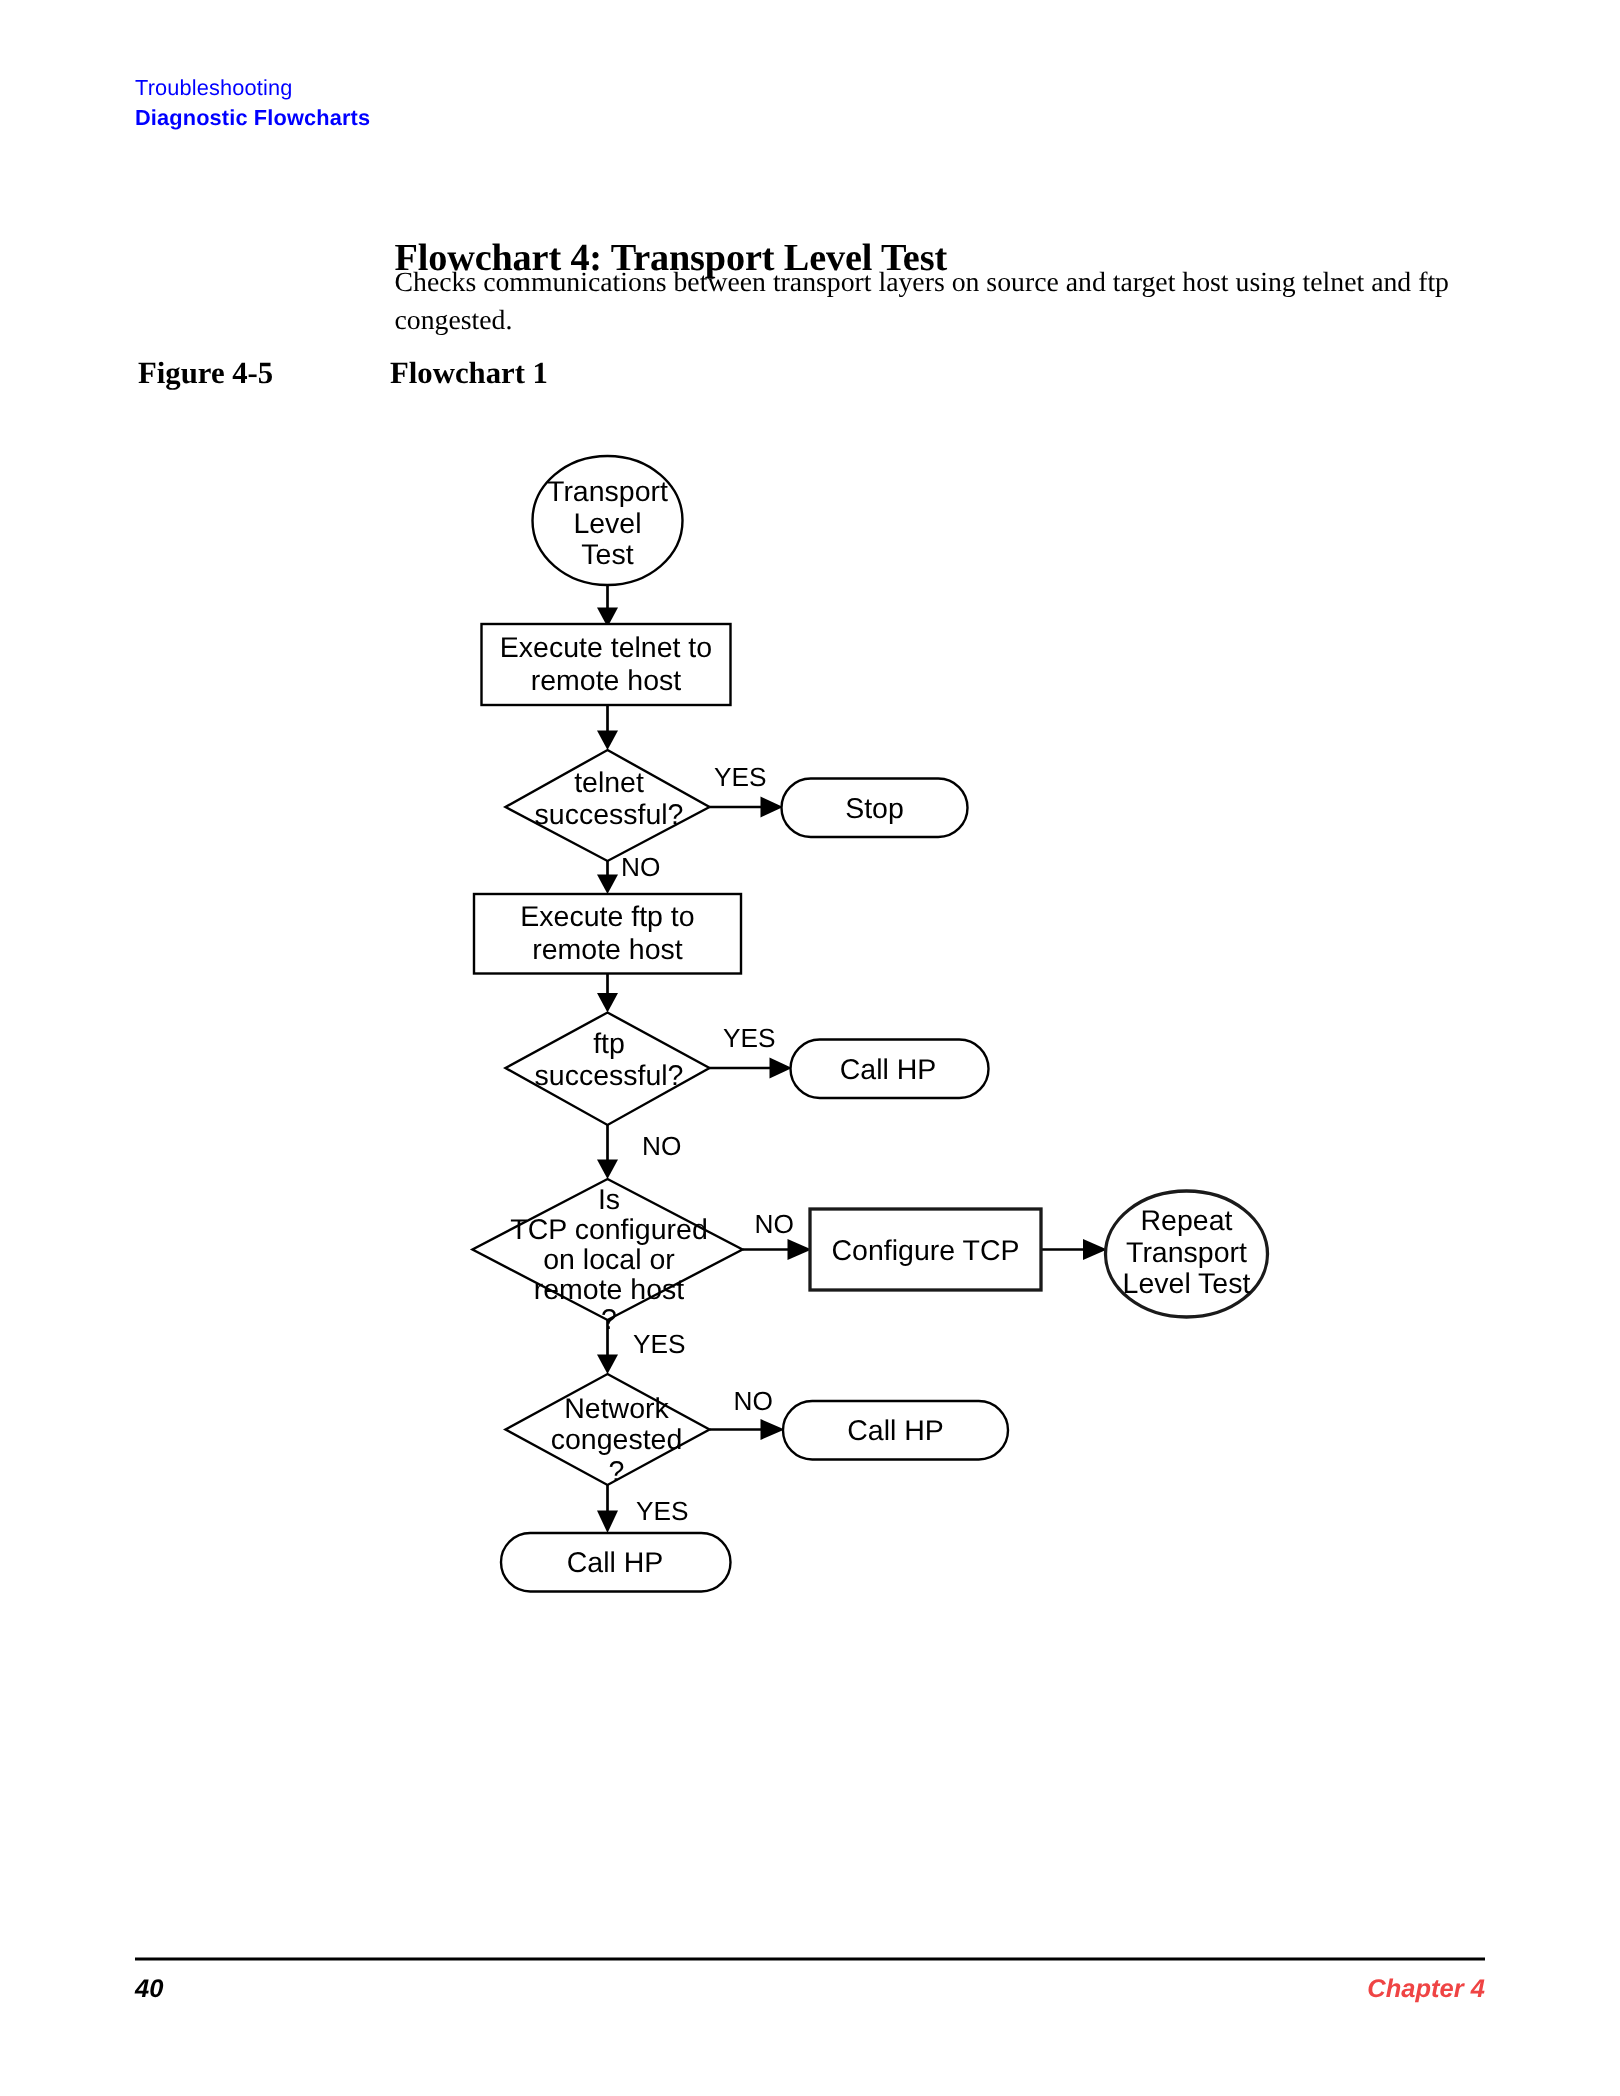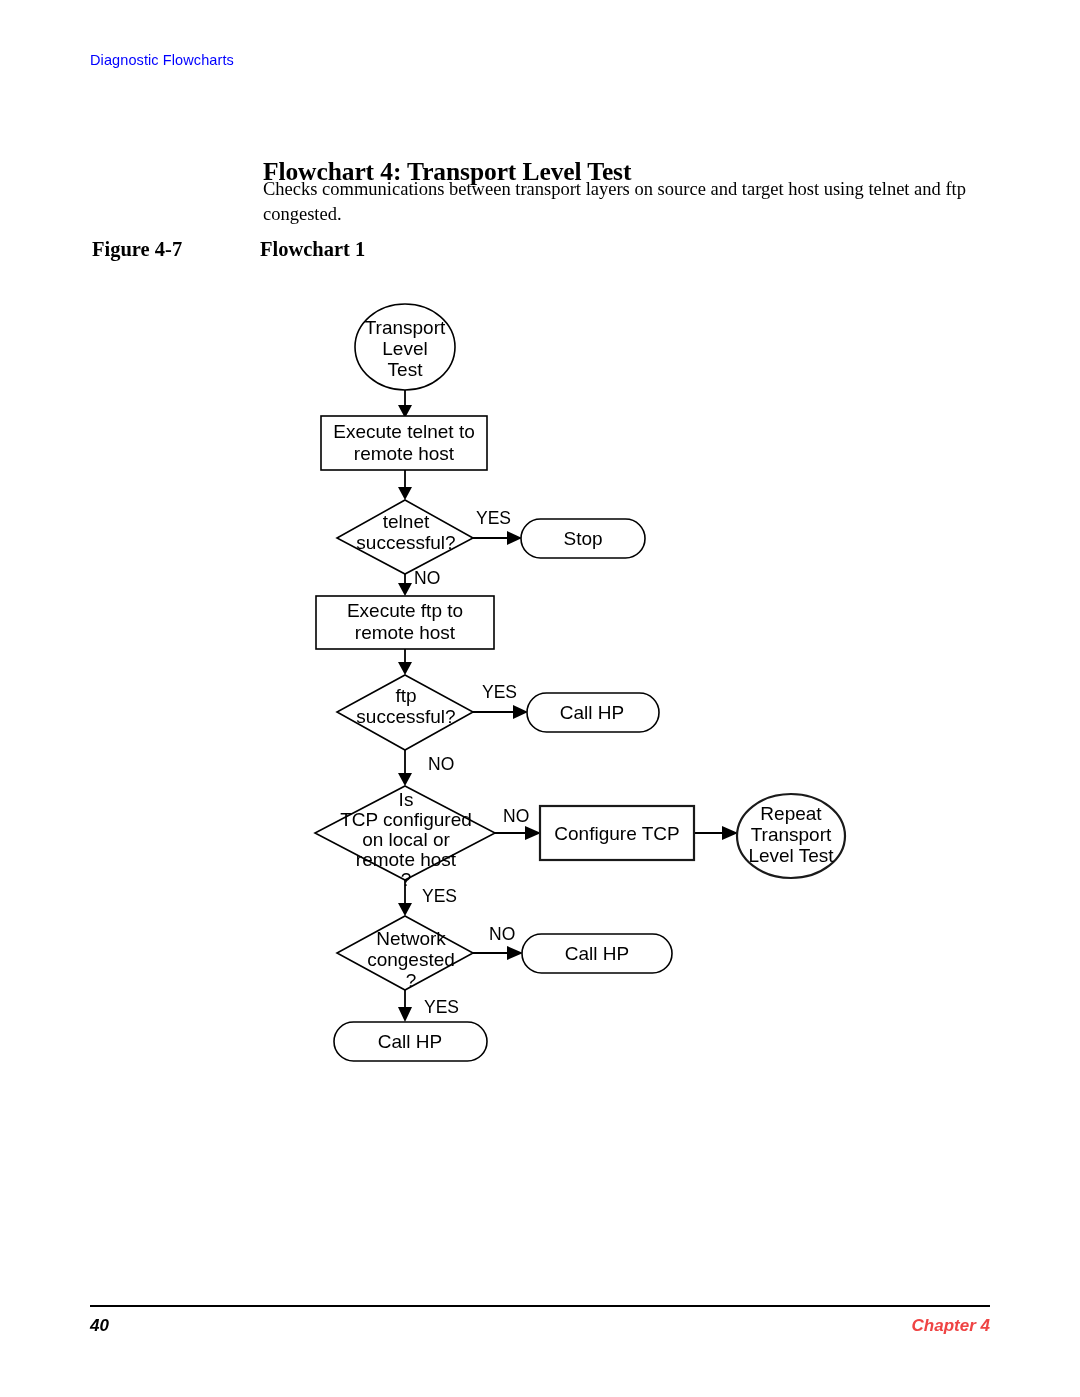--- a/index.html
+++ b/index.html
@@ -26,21 +26,21 @@
   #page-header .hdr-line1 {
     font-family: "Liberation Sans", sans-serif;
     font-size: 14.5px;
     color: #0000ff;
     line-height: 19px;
     letter-spacing: 0.1px;
   }
   #page-header .hdr-line2 {
     font-family: "Liberation Sans", sans-serif;
     font-size: 14.5px;
-    font-weight: normal;
+    font-weight: bold;
     color: #0000ff;
     line-height: 20px;
     letter-spacing: 0.1px;
   }
 
   
   #section-title {
     position: absolute;
     left: 263px;
     top: 133px;
@@ -151,28 +151,29 @@
     font-family: "Liberation Sans", sans-serif;
     font-weight: bold;
     font-size: 17px;
     color: #ef4444;
   }
 </style>
 </head>
 <body>
 
 <div id="page-header">
+  <div class="hdr-line1">Troubleshooting</div>
   <div class="hdr-line2">Diagnostic Flowcharts</div>
 </div>
 
 <div id="section-title">Flowchart 4: Transport Level Test</div>
 <div id="section-intro">Checks communications between transport layers on source and target host using telnet and ftp congested.</div>
 
 <div id="figure-caption">
-  <span class="fig-num">Figure 4-7</span><span>Flowchart 1</span>
+  <span class="fig-num">Figure 4-5</span><span>Flowchart 1</span>
 </div>
 
 <svg id="flowchart" viewBox="0 0 1080 1397">
 
   <g>
 
     <line class="fc-line" x1="405" y1="390" x2="405" y2="410"></line>
     <polygon class="fc-arrowhead" points="398,405 412,405 405,418"></polygon>
 
     <line class="fc-line" x1="405" y1="470" x2="405" y2="492"></line>

